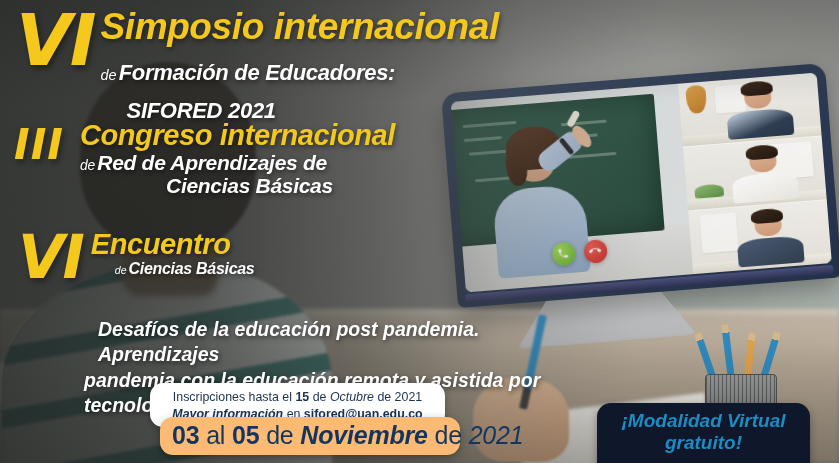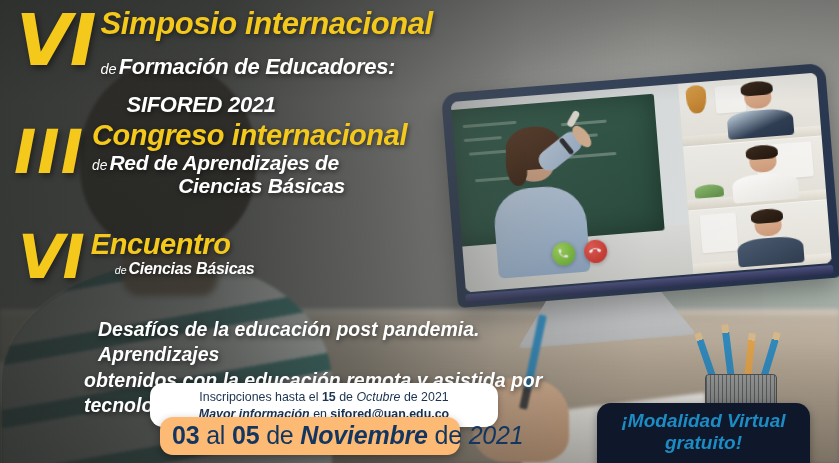--- a/index.html
+++ b/index.html
@@ -330,27 +330,27 @@
   }
   .de {
     font-weight:normal; font-style:italic;
     font-size:.66em; letter-spacing:0;
     margin-right:2px;
   }
 
   
   #block1 { left:16px; top:8px; }
   #block1 .numeral { font-size:72px; margin-right:6px; margin-top:2px; }
-  #block1 .head-main { font-size:31px; }
+  #block1 .head-main { font-size:37px; }
   #block1 .head-sub  { font-size:22px; margin-top:15px; }
   #block1 .sub-line2 { text-align:left; padding-left:26px; }
 
   
   #block2 { left:14px; top:121px; }
-  #block2 .numeral { font-size:60px; margin-right:8px; margin-top:6px; letter-spacing:1px;}
+  #block2 .numeral { font-size:42px; margin-right:16px; margin-top:6px; letter-spacing:1px;}
   #block2 .head-main { font-size:29px; }
   #block2 .head-sub  { font-size:21px; margin-top:1px; }
   #block2 .sub-line2 { text-align:center; padding-left:24px; }
 
   
   #block3 { left:18px; top:230px; }
   #block3 .numeral { font-size:60px; margin-right:8px; margin-top:2px; }
   #block3 .head-main { font-size:29px; }
   #block3 .head-sub  { font-size:16px; margin-top:1px; padding-left:24px; }
 
@@ -358,21 +358,21 @@
   .tagline {
     position:absolute; left:84px; top:317px; width:500px;
     color:#fff; font-style:italic; font-weight:bold;
     font-size:19.5px; line-height:1.30;
     text-shadow:1px 2px 5px rgba(0,0,0,.55);
   }
   .tagline .l1 { padding-left:14px; }
 
   
   .info-card {
-    position:absolute; left:150px; top:383px; width:348px;
+    position:absolute; left:150px; top:383px; width:295px;
     background:#ffffff;
     border-radius:13px;
     padding:6px 14px 4px 14px;
     text-align:center;
     box-shadow:0 2px 7px rgba(0,0,0,.30);
     color:#1b3250;
   }
   .info-line { font-size:12.4px; line-height:1.38; white-space:nowrap; }
   .info-line .b { font-weight:bold; }
   .info-line .i { font-style:italic; }
@@ -544,21 +544,21 @@
       <div class="block-text">
         <div class="head-main">Encuentro</div>
         <div class="head-sub">
           <span class="de">de</span><span>Ciencias Básicas</span>
         </div>
       </div>
     </div>
 
     <div class="tagline">
       <div class="l1">Desafíos de la educación post pandemia. Aprendizajes</div>
-      <div>obtenidos con la educación remota y asistida por</div>
+      <div>pandemia con la educación remota y asistida por</div>
       <div>tecnologías.</div>
     </div>
 
     <div class="info-card">
       <div class="info-line">
         <span>Inscripciones hasta el </span><span class="b">15</span><span> de </span><span class="i">Octubre</span><span> de 2021</span>
       </div>
       <div class="info-line">
         <span class="bi">Mayor información</span><span> en </span><span class="b">sifored@uan.edu.co</span>
       </div>

